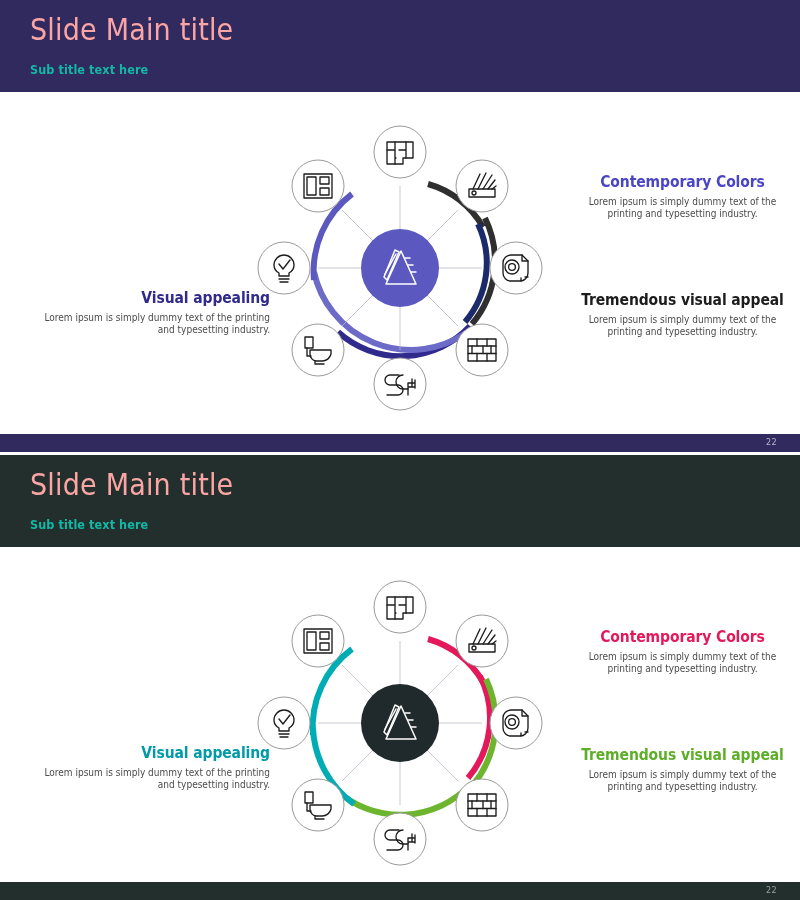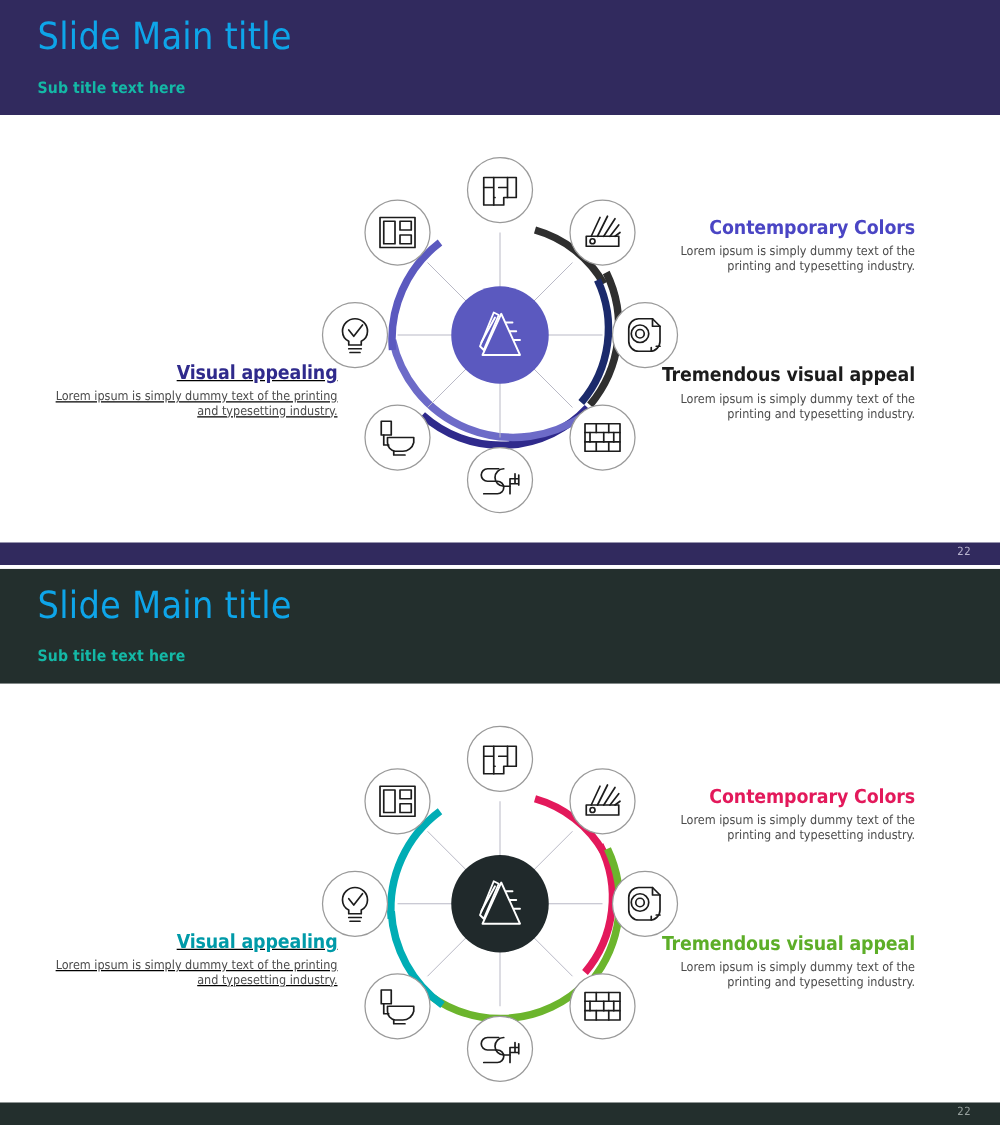--- a/index.html
+++ b/index.html
@@ -12,21 +12,21 @@
   .page{width:800px;height:900px;position:relative;background:#fff;}
 
   
   .slide{position:absolute;left:0;width:800px;background:#fff;overflow:hidden;}
   .slide.s1{top:0;height:452px;}
   .slide.s2{top:455px;height:445px;}
 
   .hdr{position:absolute;left:0;top:0;width:800px;height:92px;}
   .hdr .title{
     position:absolute;left:30px;top:9px;
-    font-size:30px;font-weight:400;color:#0ea5e9;
+    font-size:30px;font-weight:400;color:#fca5a5;
     letter-spacing:.2px;line-height:42px;
     font-family:"DejaVu Sans Condensed","Liberation Sans",sans-serif;
     font-stretch:condensed;
   }
   .hdr .sub{
     position:absolute;left:30px;top:62px;
     font-size:12.5px;font-weight:700;color:#14b8a6;letter-spacing:.1px;
   }
   .ftr{position:absolute;left:0;bottom:0;width:800px;height:18px;padding-left:21px;}
   .ftr .pnum{
@@ -40,26 +40,26 @@
   
   .txtblk{position:absolute;width:215px;}
   .txtblk h3{
     margin:0 0 5px 0;font-size:15.5px;font-weight:700;letter-spacing:-.1px;
     font-family:"DejaVu Sans Condensed","Liberation Sans",sans-serif;
     font-stretch:condensed;line-height:17px;
   }
   .txtblk p{
     margin:0;font-size:10px;line-height:11.5px;color:#4b4b4b;font-weight:400;
   }
-  .txtblk.right{left:517px;text-align:right;}
+  .txtblk.right{left:575px;text-align:center;}
   .txtblk.left{left:38px;text-align:right;width:232px;}
 
   .tb-cc{top:82px;}
   .tb-tv{top:200px;}
-  .tb-va{top:198px;text-decoration:underline;}
+  .tb-va{top:198px;}
 
   
   .wheel{position:absolute;left:280px;top:10px;width:240px;height:300px;}
   .wheel svg{display:block;overflow:visible;}
 
   .ico-c{fill:#ffffff;stroke:#9a9a9a;stroke-width:1;}
   .ico-g{fill:none;stroke:#1c1c1c;stroke-width:1.35;stroke-linecap:round;stroke-linejoin:round;}
   .spoke{stroke:#b9b9c6;stroke-width:.8;fill:none;}
   .hub-g{fill:none;stroke:#ffffff;stroke-width:1.5;stroke-linecap:round;stroke-linejoin:round;}
   .arc{fill:none;stroke-linecap:butt;}

